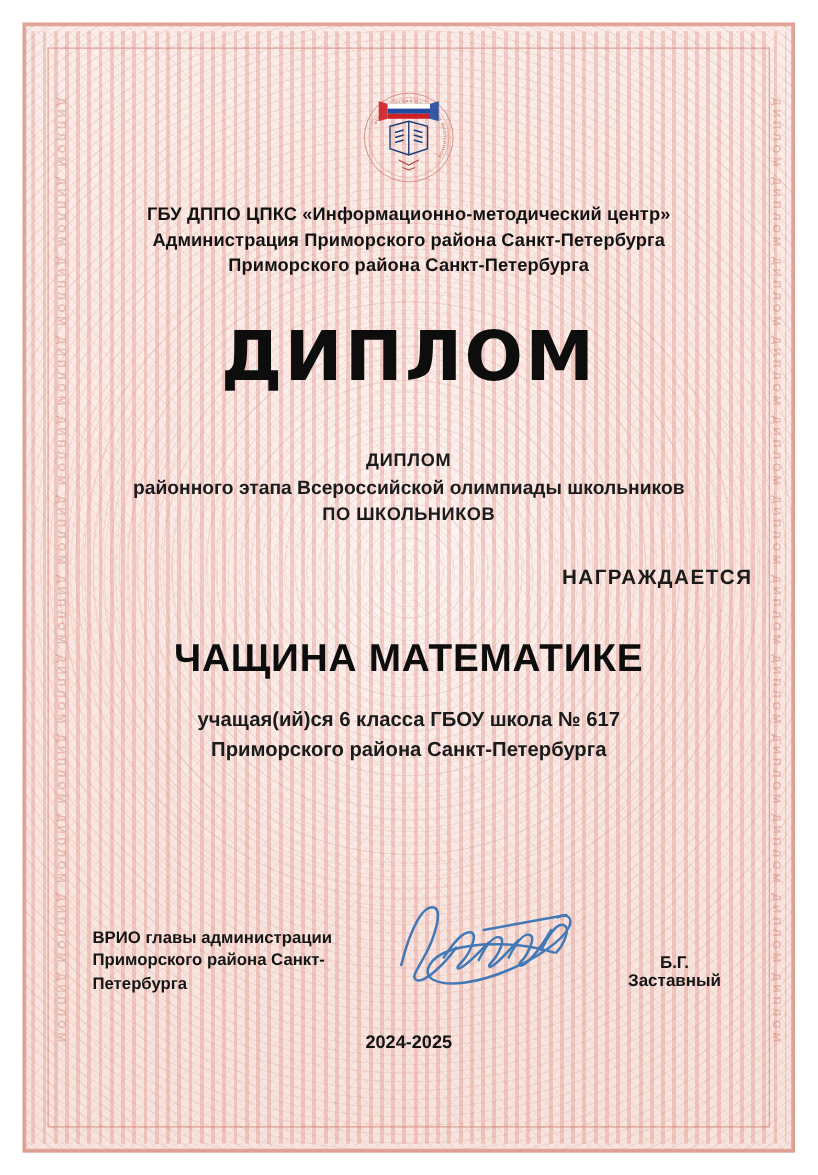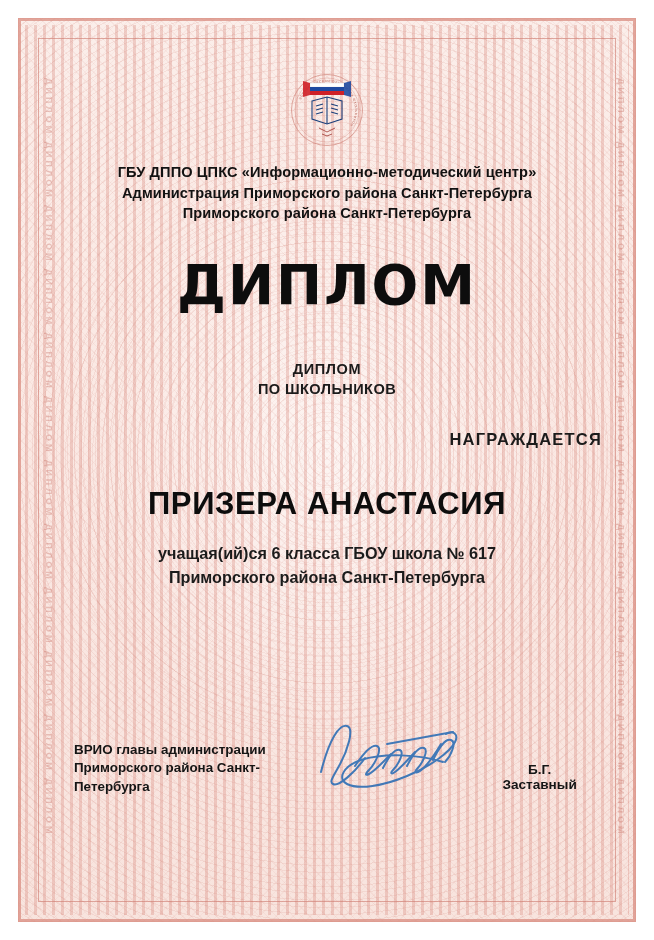--- a/index.html
+++ b/index.html
@@ -292,26 +292,27 @@
       <div class="header">
         <div>ГБУ ДППО ЦПКС «Информационно-методический центр»</div>
         <div>Администрация Приморского района Санкт-Петербурга</div>
         <div>Приморского района Санкт-Петербурга</div>
       </div>
 
       <div class="title">ДИПЛОМ</div>
 
       <div class="award">
         <div class="prize">ДИПЛОМ</div>
+        <div class="stage">районного этапа Всероссийской олимпиады школьников</div>
         <div class="subject">ПО ШКОЛЬНИКОВ</div>
       </div>
 
       <div class="awarded">НАГРАЖДАЕТСЯ</div>
 
-      <div class="recipient">ПРИЗЕРА АНАСТАСИЯ</div>
+      <div class="recipient">ЧАЩИНА МАТЕМАТИКЕ</div>
 
       <div class="recipient-info">
         <div>учащая(ий)ся 6 класса ГБОУ школа № 617</div>
         <div>Приморского района Санкт-Петербурга</div>
       </div>
 
       <div class="signature-row">
         <div class="signer-role">
           <div>ВРИО главы администрации</div>
           <div>Приморского района Санкт-Петербурга</div>
@@ -327,16 +328,17 @@
               <path d="M130 50 C 136 38, 142 28, 148 30 C 154 32, 148 46, 142 52"></path>
               <path d="M143 24 C 150 20, 156 24, 152 32 C 147 42, 128 56, 104 66 C 80 76, 56 80, 44 74 C 34 69, 40 56, 58 50 C 80 43, 116 44, 140 52"></path>
               <path d="M84 34 L 150 22"></path>
             </g>
           </svg>
         </div>
 
         <div class="signer-name">Б.Г. Заставный</div>
       </div>
 
+      <div class="year">2024-2025</div>
 
     </div>
   </div>
 </div>
 
 </body></html>

